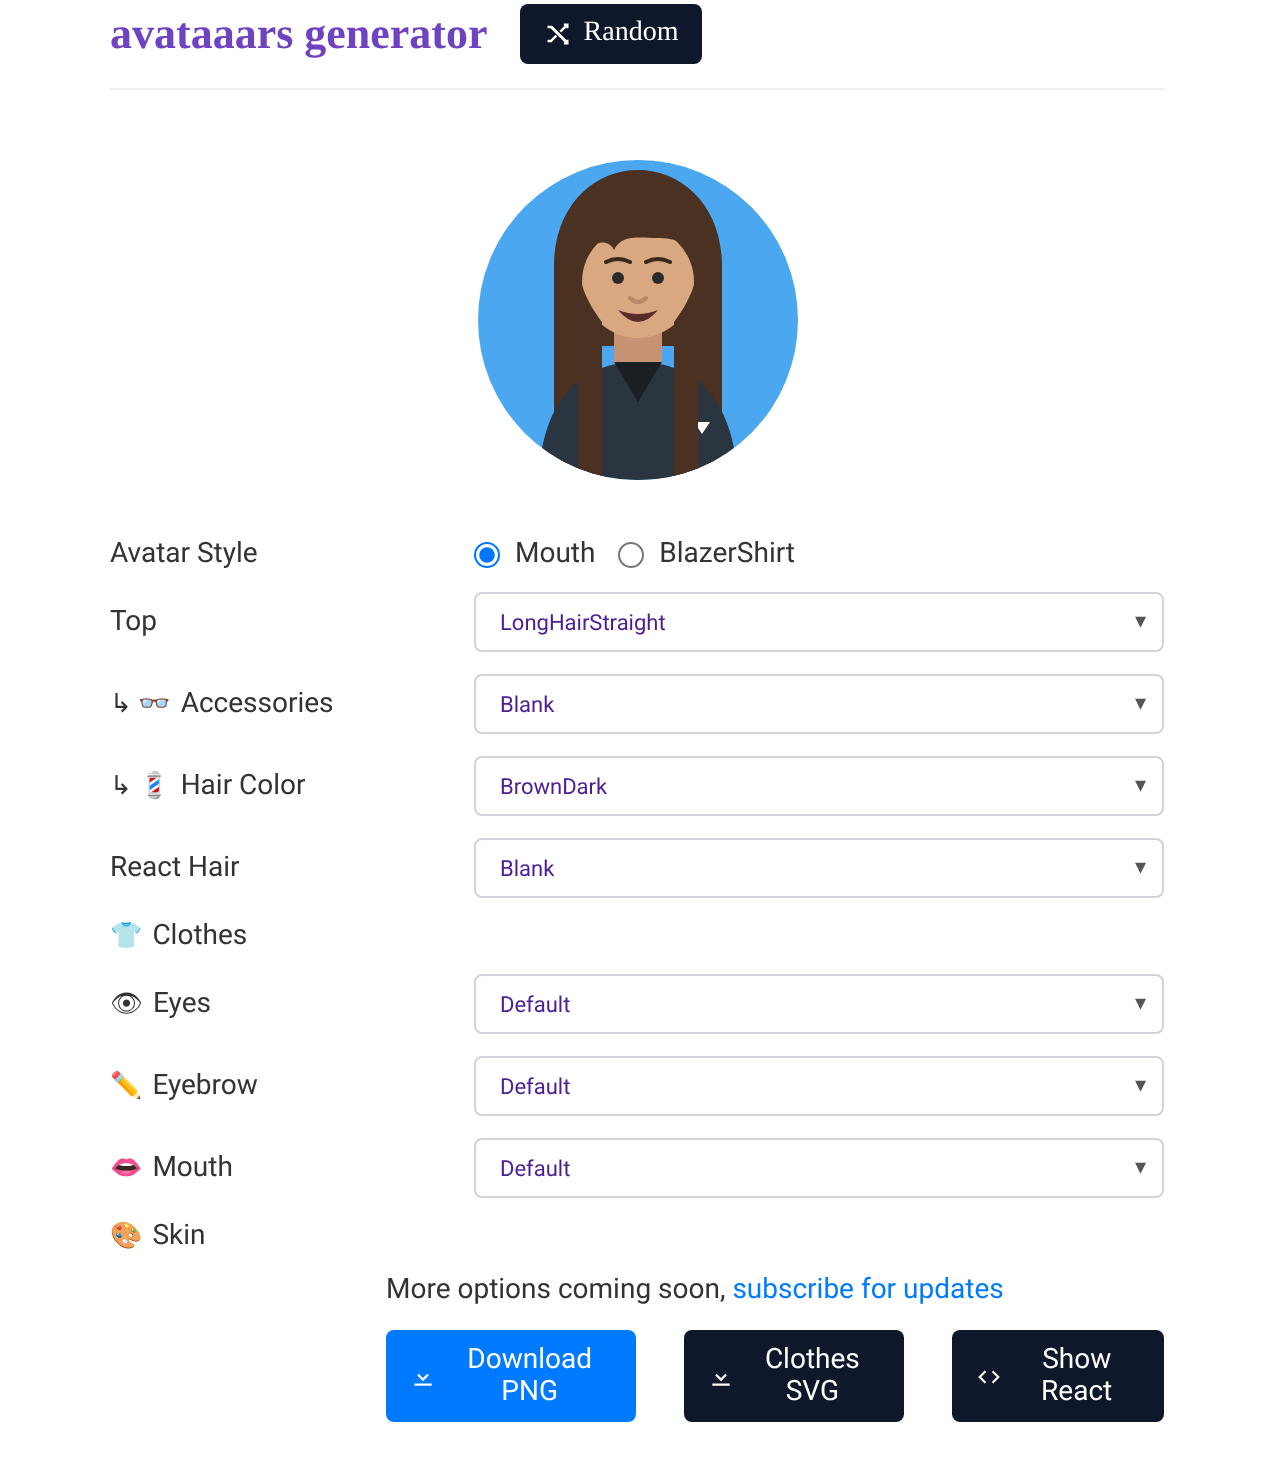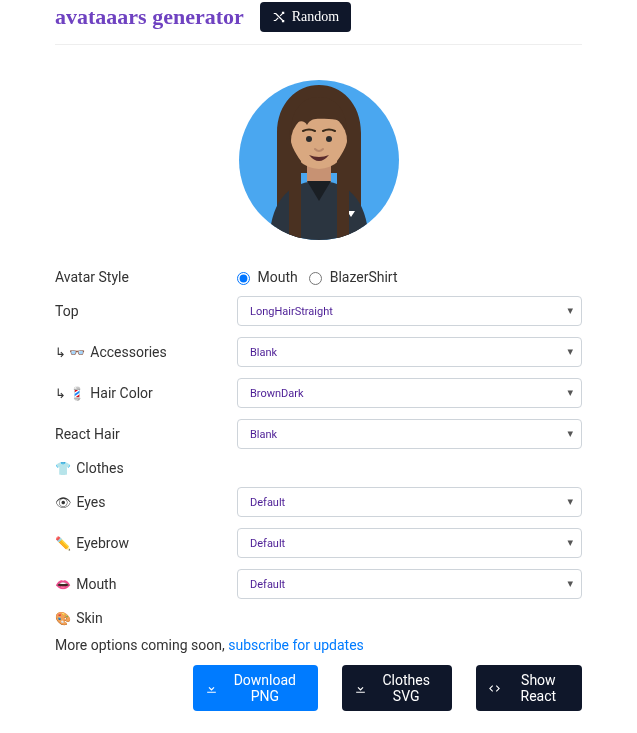--- a/index.html
+++ b/index.html
@@ -95,20 +95,21 @@
     content: "▾";
     position: absolute;
     right: 9px;
     top: 50%;
     transform: translateY(-52%);
     color: #555;
     font-size: 11px;
     pointer-events: none;
   }
   .note-row {
+    margin-left: 138px;
     font-size: 14px;
     color: #333;
     margin-top: 4px;
     margin-bottom: 12px;
   }
   .note-row a { color: #007bff; text-decoration: none; }
   .action-row {
     margin-left: 138px;
     display: flex;
     gap: 8px;

